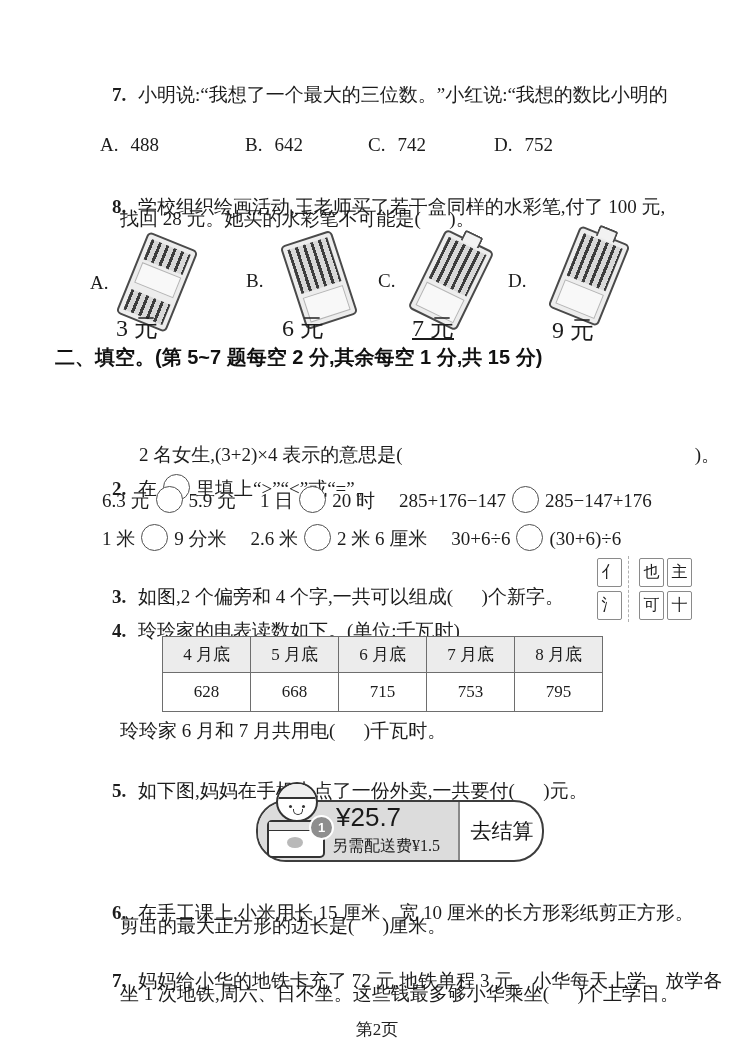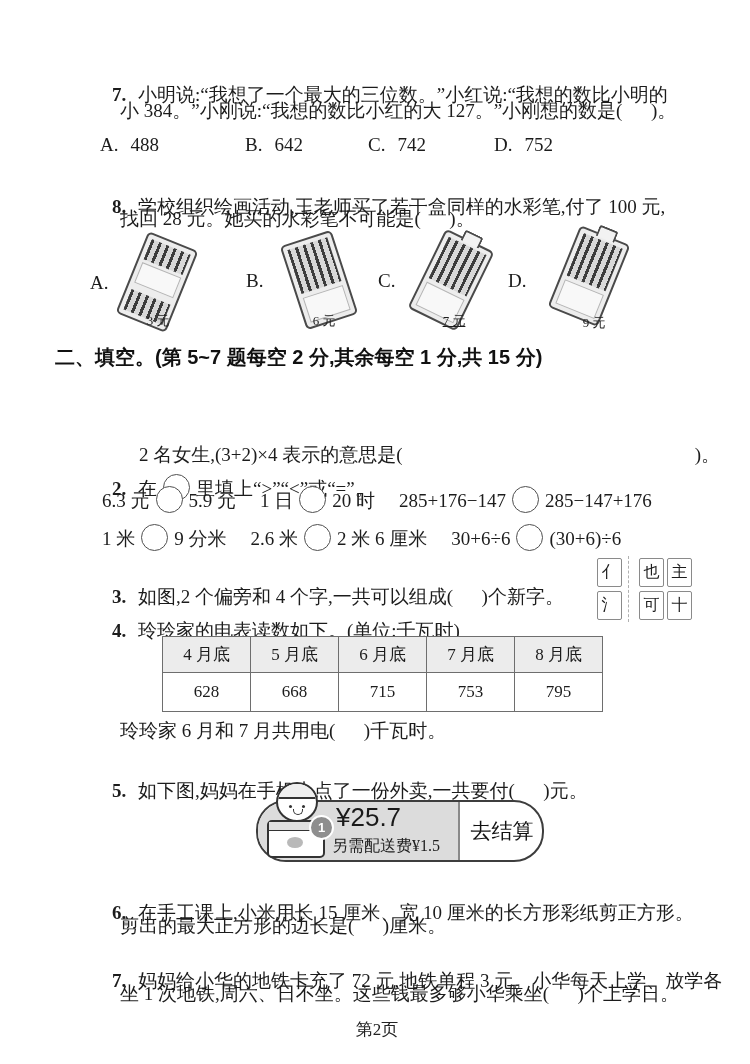--- a/index.html
+++ b/index.html
@@ -15,21 +15,21 @@
     position:absolute; left:55px; top:344px;
     font-family:"Liberation Sans","DejaVu Sans",sans-serif;
     font-weight:bold; font-size:20px; white-space:pre; color:#111;
   }
   
   .opt { position:absolute; white-space:pre; }
   .opt .ol { margin-right:12px; }
   
   .pen-choice { position:absolute; width:132px; height:104px; }
   .pc-label { position:absolute; font-size:19px; }
-  .pc-price { position:absolute; width:84px; text-align:center; font-size:13px; white-space:pre; }
+  .pc-price { position:absolute; width:84px; font-size:24px; white-space:pre; }
   .penbox { position:absolute; width:50px; height:84px; background:#ededed;
             border:2px solid #4a4a4a; border-radius:5px; }
   .pens  { position:absolute; left:4px; right:4px; top:4px; height:46px;
            background:repeating-linear-gradient(90deg,#3c3c3c 0 3px,#d8d8d8 3px 8px); }
   .strip { position:absolute; left:4px; right:4px; bottom:4px; height:24px;
            background:#f8f8f8; border:1px solid #b5b5b5; }
   .penbox.mid .pens { height:22px; }
   .pens2 { position:absolute; left:4px; right:4px; bottom:4px; height:22px;
            background:repeating-linear-gradient(90deg,#3c3c3c 0 3px,#d8d8d8 3px 8px); }
   .penbox.mid .strip { bottom:auto; top:29px; height:20px; }
@@ -88,21 +88,20 @@
             font-size:17px; color:#222; }
 </style>
 </head>
 <body>
 
 <div class="page">
 
   <div class="line" style="left:93px; top:60px;">
     <span class="qnum">7.</span><span>小明说:“我想了一个最大的三位数。”小红说:“我想的数比小明的</span>
   </div>
-  <div class="line" style="left:120px; top:98px;">小 384。”小刚说:“我想的数比小红的大 127。”小刚想的数是(      )。</div>
 
   <div style="position:absolute; left:0; top:134px;">
     <span class="opt" style="left:100px;"><span class="ol">A.</span><span>488</span></span>
     <span class="opt" style="left:245px;"><span class="ol">B.</span><span>642</span></span>
     <span class="opt" style="left:368px;"><span class="ol">C.</span><span>742</span></span>
     <span class="opt" style="left:494px;"><span class="ol">D.</span><span>752</span></span>
   </div>
 
   <div class="line" style="left:93px; top:172px;">
     <span class="qnum">8.</span><span>学校组织绘画活动,王老师买了若干盒同样的水彩笔,付了 100 元,</span>

